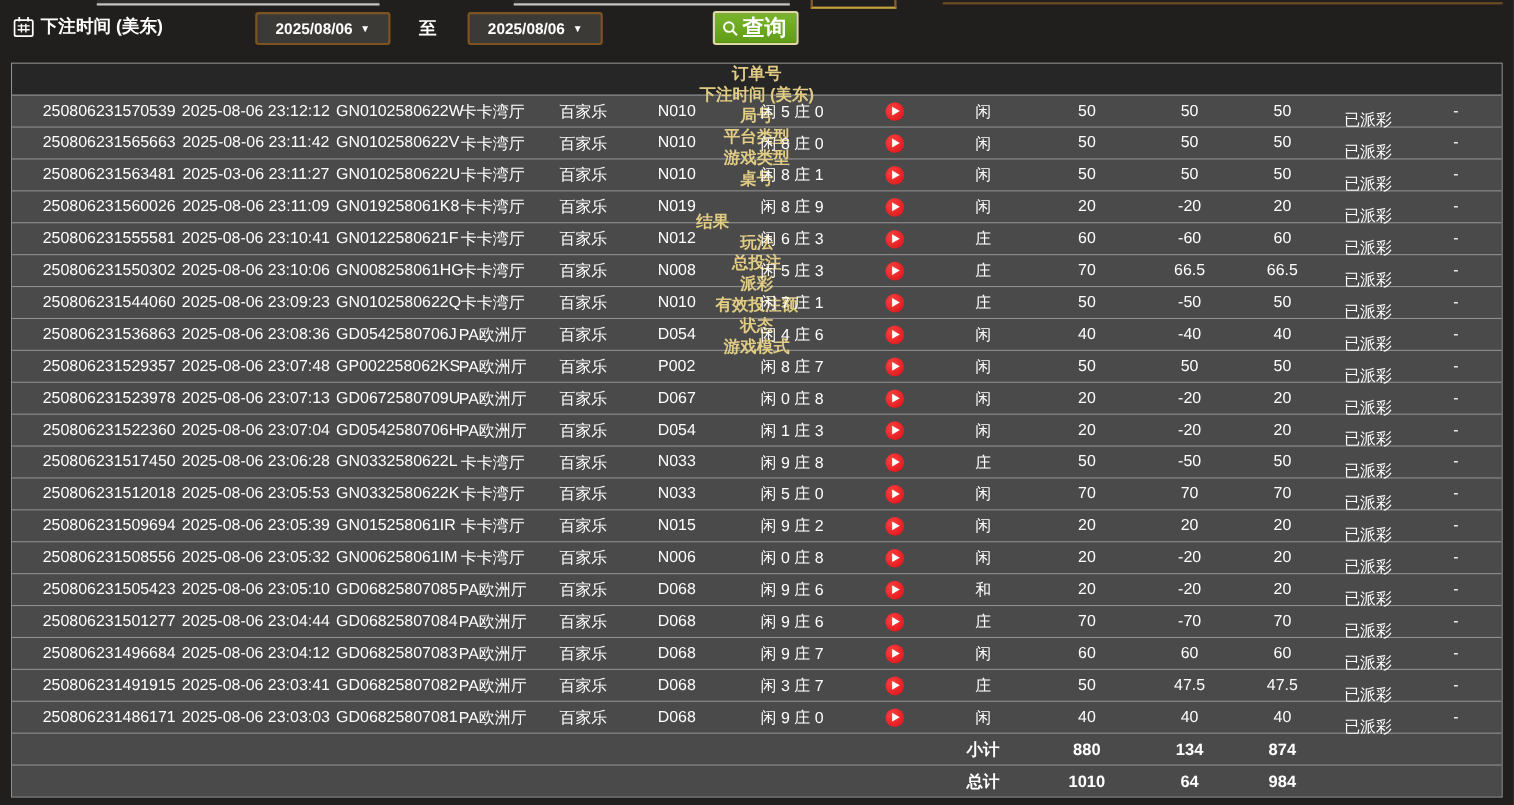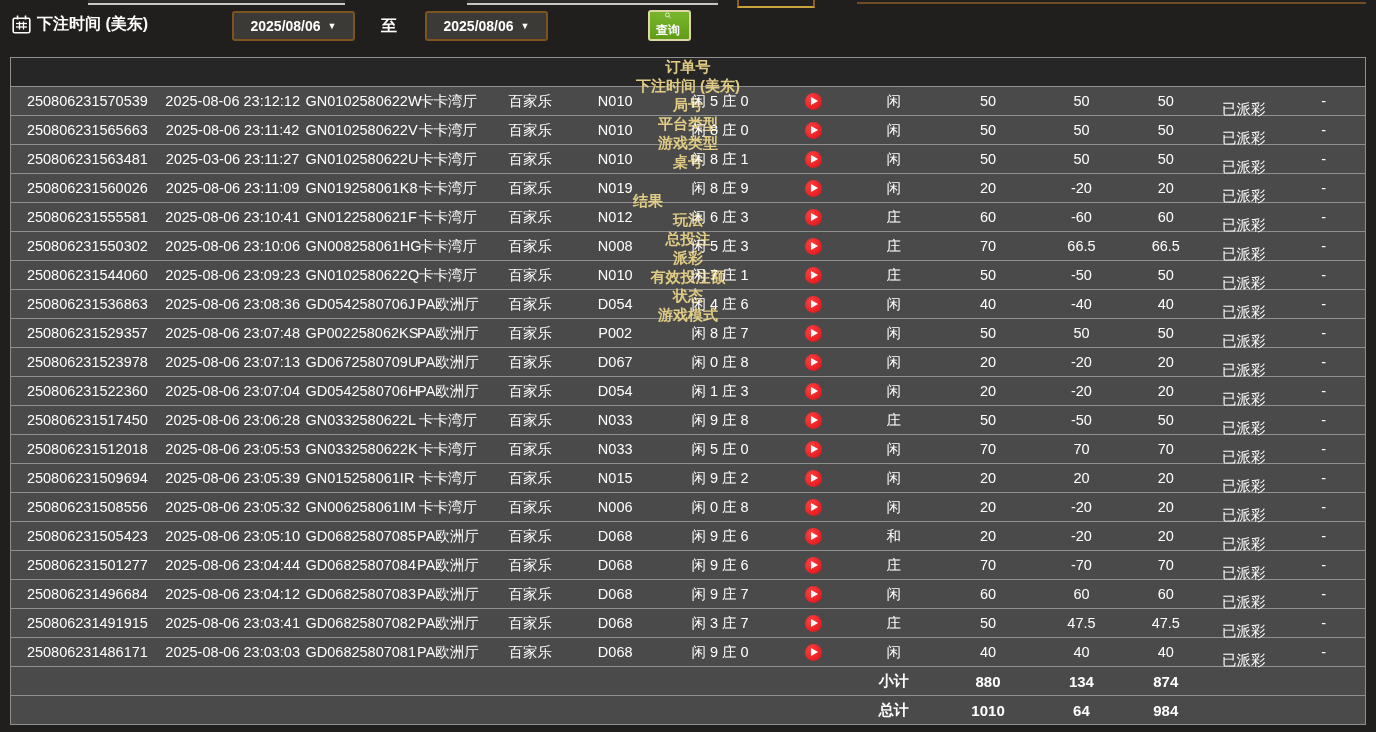--- a/index.html
+++ b/index.html
@@ -29,33 +29,33 @@
     font-size:14px; font-weight:bold; color:#fff; cursor:pointer;
   }
   #dateFrom { left:232px; }
   #dateTo   { left:425px; }
   .caret { font-size:9px; color:#fff; }
   .to-label { position:absolute; left:381px; top:16px; font-size:16px; font-weight:bold; }
   .search-btn {
     position:absolute; left:648px; top:10px; height:31px; padding:0 9px 0 6px;
     background:linear-gradient(#79b52c,#619c17); border:2px solid #ded9a2; border-radius:3px;
     display:flex; align-items:center; gap:3px;
-    font-size:12px; font-weight:bold; color:#fff; cursor:pointer;flex-direction:column;
+    font-size:20px; font-weight:bold; color:#fff; cursor:pointer;
   }
 
   
   .bet-table {
     position:absolute; left:10px; top:57px; width:1356px;
     border:1px solid #8f8f8f; background:#4a4a4a;
   }
   .thead { display:flex; height:28px; background:#262626; align-items:center;flex-direction:column; }
   .thead .hcell { text-align:center; font-size:15px; font-weight:bold; color:#e0cc84; }
   .trow { display:flex; height:29px; border-top:1px solid #8f8f8f; align-items:center; background:#4a4a4a; }
   .trow .cell { text-align:center; font-size:14.5px; color:#fff; white-space:nowrap; }
-  .cell.left { text-align:center; padding-left:4px; }
+  .cell.left { text-align:right; padding-left:4px; }
   .c1{width:149px}.c2{width:146px}.c3{width:100px}.c4{width:85px}.c5{width:80px}
   .c6{width:90px}.c7{width:120px}.c8{width:68px}.c9{width:92px}.c10{width:97px}
   .c11{width:90px}.c12{width:79px}.c13{width:77px}.c14{width:83px}
   .hc1{width:149px}.hc2{width:146px}.hc3{width:100px}.hc4{width:85px}.hc5{width:80px}
   .hc6{width:90px}.hc7{width:188px; padding-right:80px;margin-top:20px;}.hc8{width:92px}.hc9{width:97px}
   .hc10{width:90px}.hc11{width:79px}.hc12{width:77px}.hc13{width:83px}
   .win  { color:#b03040; }
   .loss { color:#7ddc00; }
   .status-paid { color:#3ed33e;margin-top:16px; }
   .mode-dash { color:#d8d8d8; }

